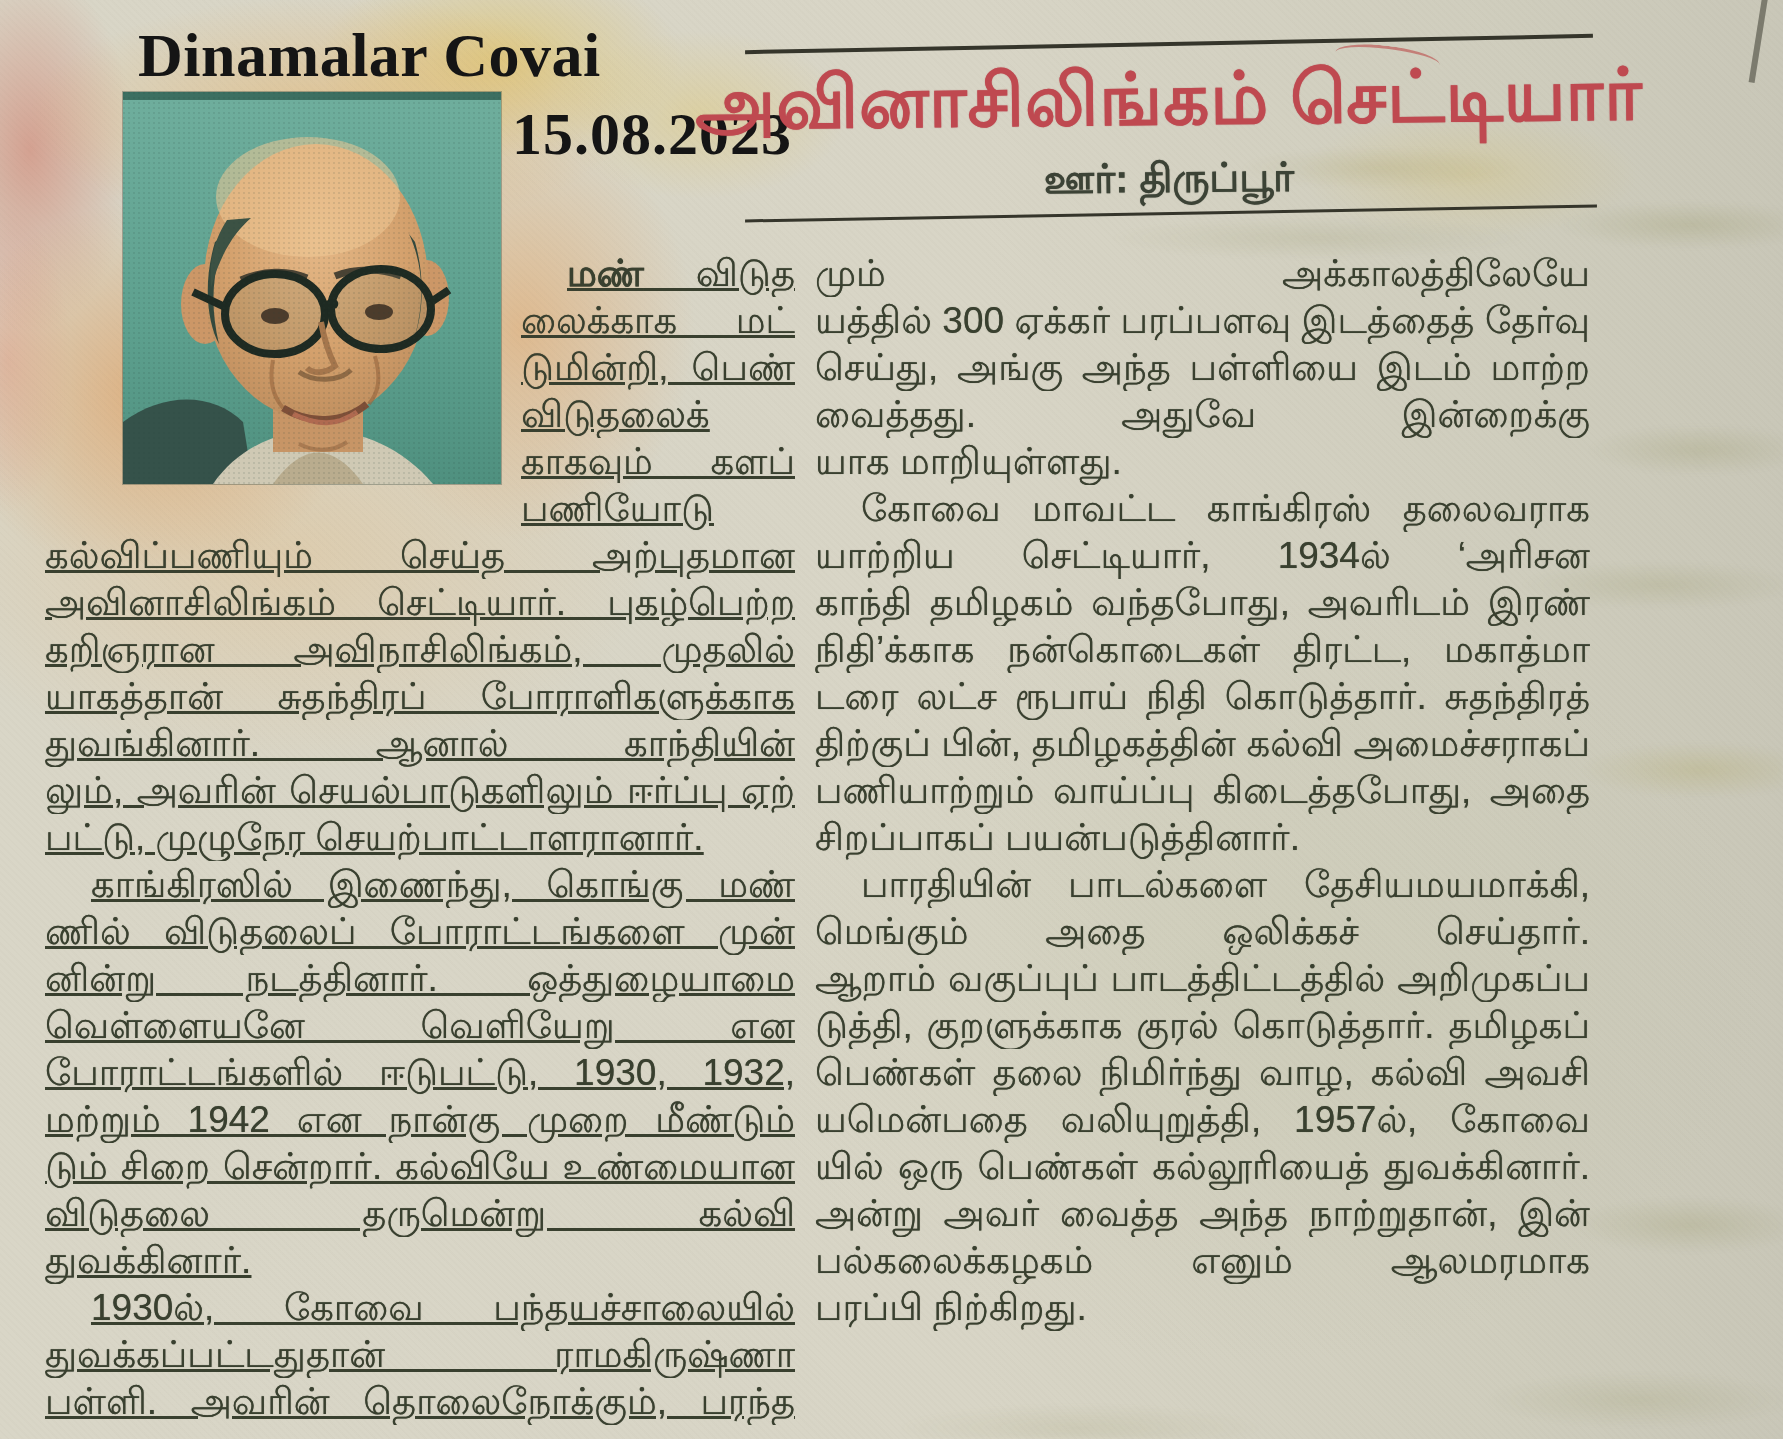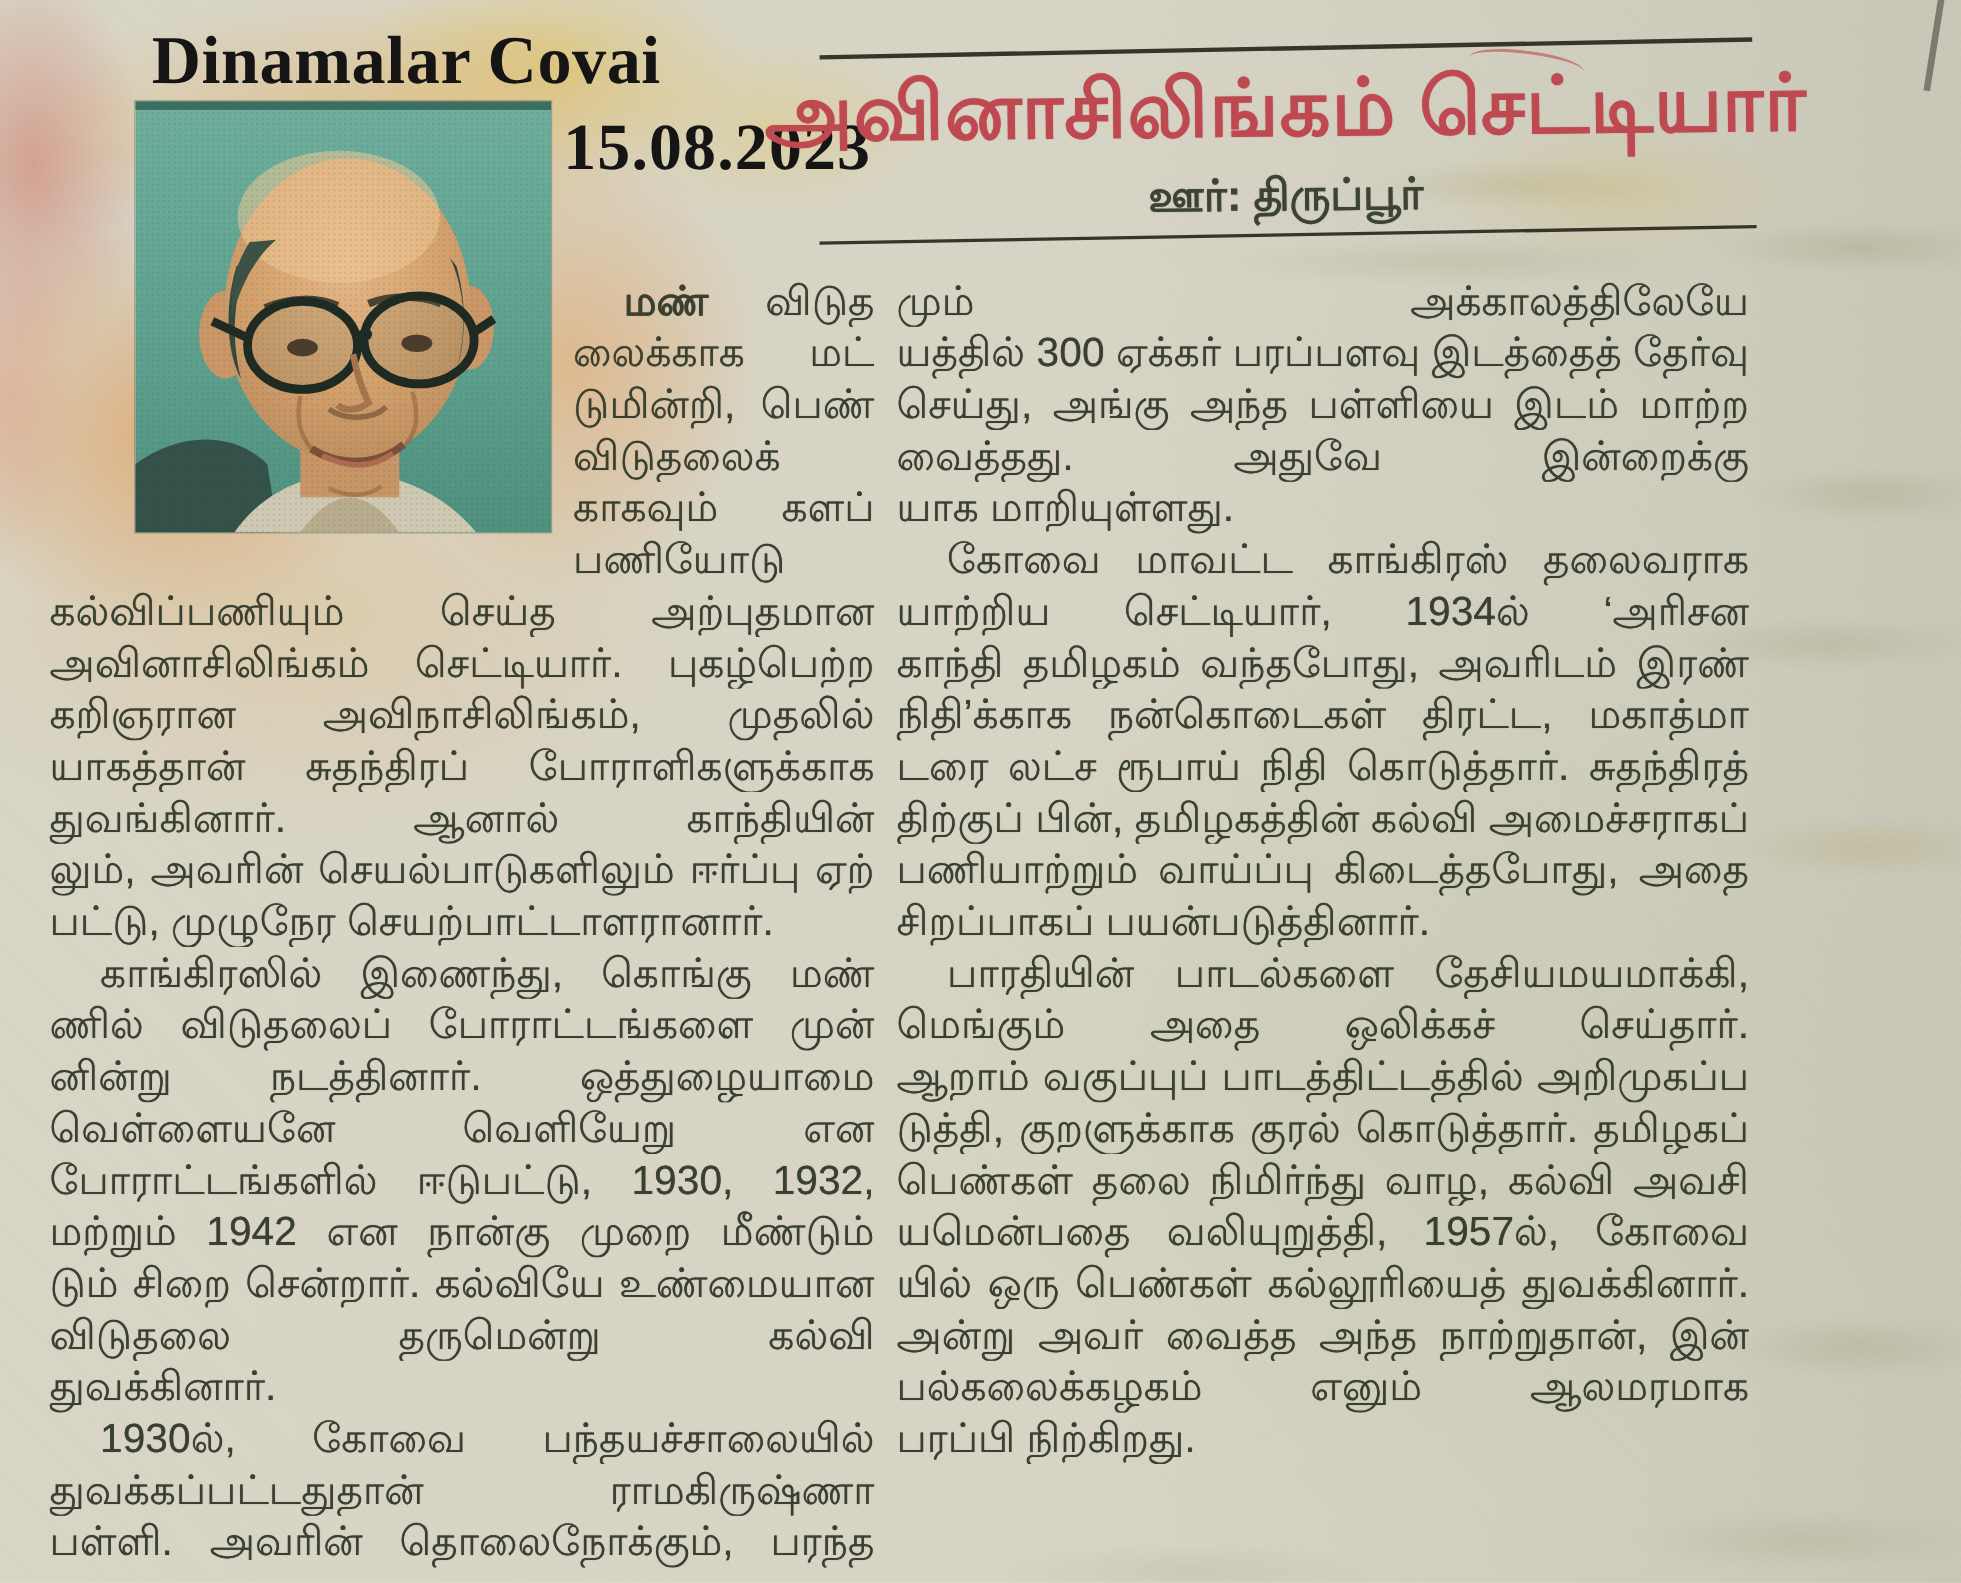--- a/index.html
+++ b/index.html
@@ -64,21 +64,21 @@
 
   
   .photo{position:absolute;left:123px;top:92px;width:378px;height:392px;
     box-shadow:0 0 0 1px rgba(50,70,60,.35);}
   .photo svg{display:block;width:100%;height:100%;}
 
   
   .article{position:absolute;top:250px;left:0;width:1783px;height:1180px;
     color:#39402f;font-size:37px;text-shadow:0 0 .7px rgba(45,50,38,.75);}
   .col{position:absolute;top:0;height:1175px;}
-  .col-left{left:45px;width:750px;}
+  .col-left{left:45px;width:750px;text-decoration:underline;}
   .col-right{left:815px;width:775px;}
   .line{height:47px;line-height:47px;text-align:justify;text-align-last:justify;
     overflow:hidden;}
   .line.noj{text-align-last:left;}
   .line.indent{padding-left:46px;}
   .block.narrow{margin-left:476px;width:274px;}
   .line b{font-weight:bold;}
 </style>
 </head>
 <body>

